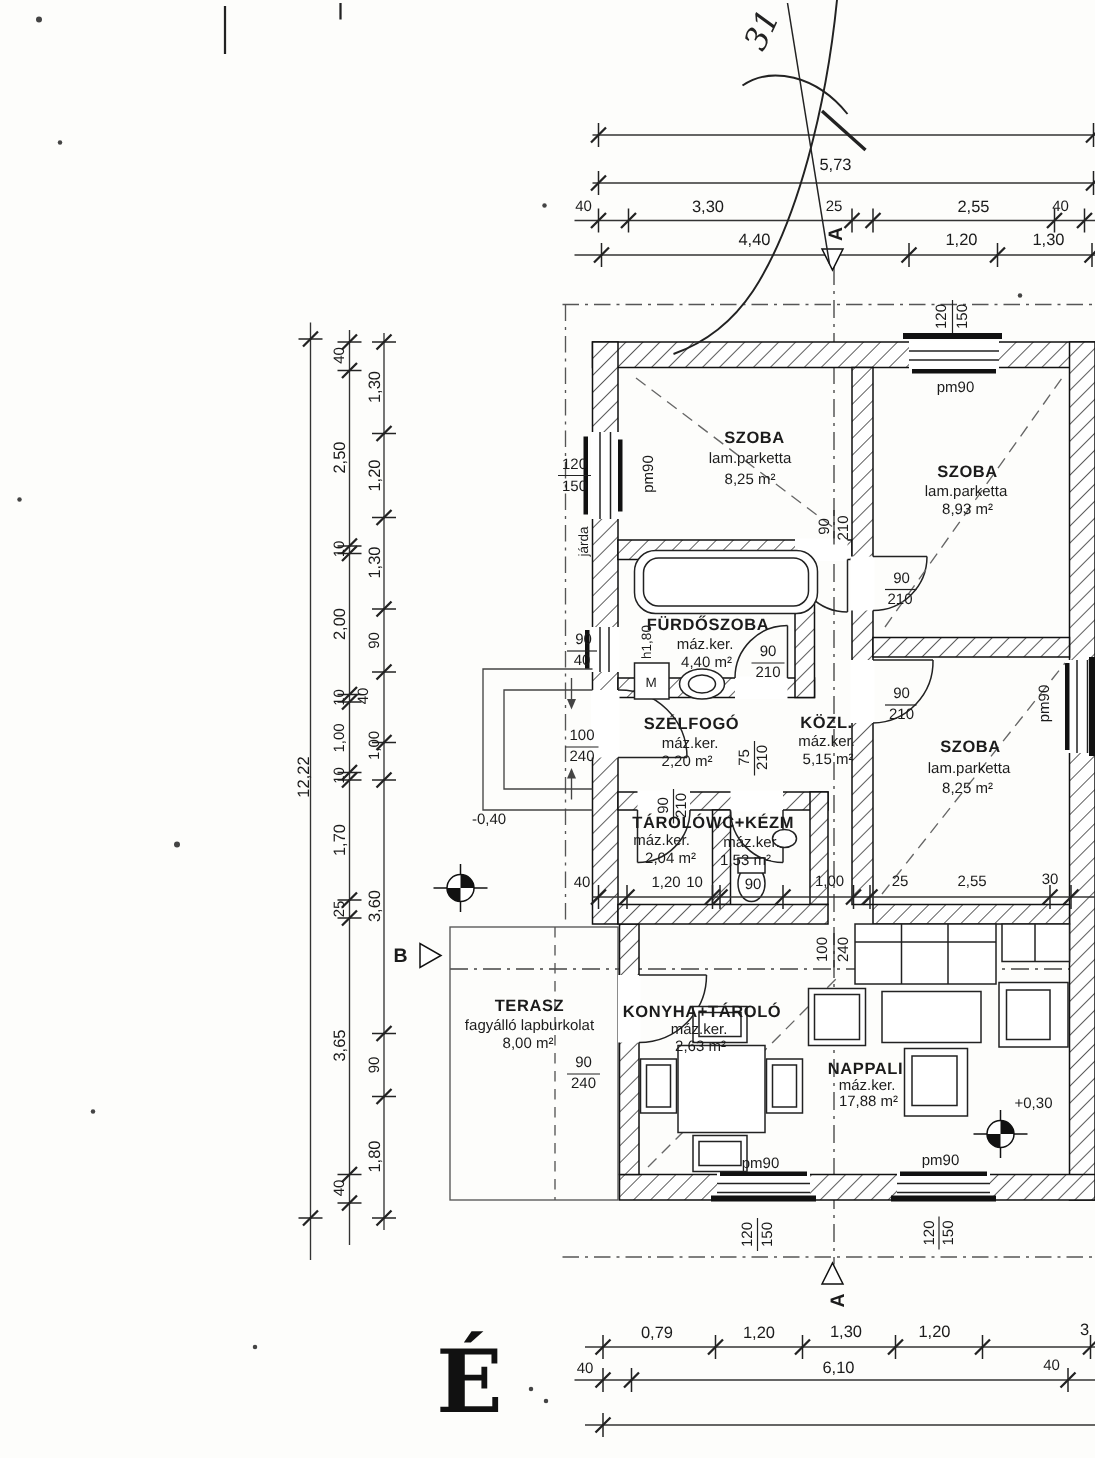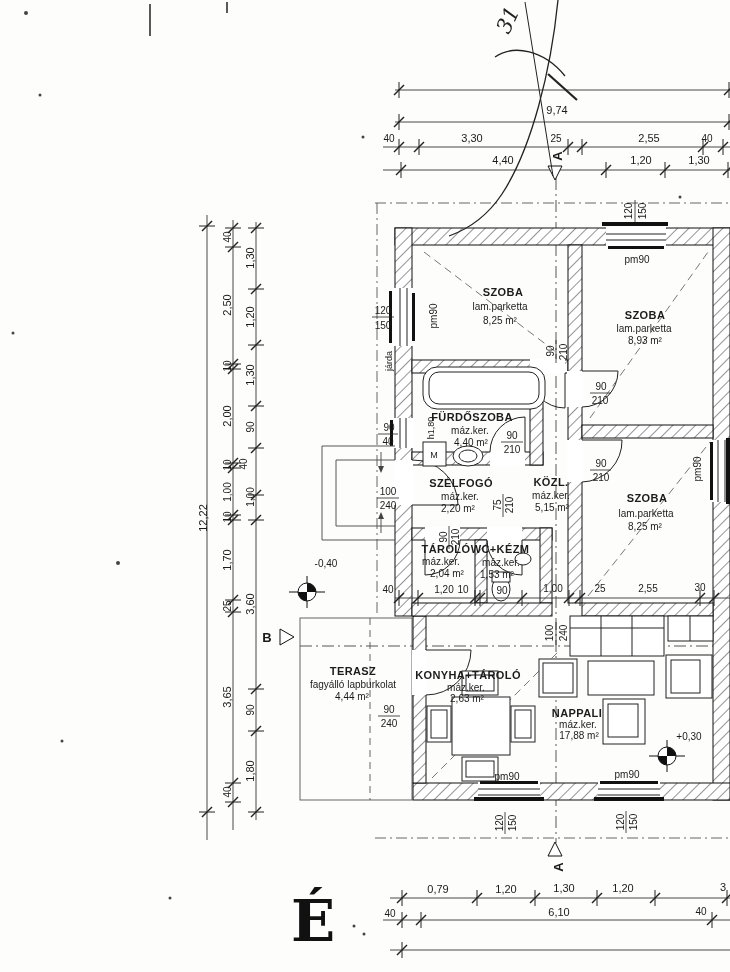--- a/index.html
+++ b/index.html
@@ -348,31 +348,31 @@
 <span class="L rm" style="left:446px;top:549px">TÁROLÓ</span>
 <span class="L s" style="left:441px;top:561px">máz.ker.</span>
 <span class="L s" style="left:447px;top:573px">2,04 m²</span>
 
 <span class="L rm s" style="left:500px;top:549px">WC+KÉZM</span>
 <span class="L s" style="left:501px;top:562px">máz.ker.</span>
 <span class="L s" style="left:497px;top:574px">1,53 m²</span>
 
 <span class="L rm" style="left:353px;top:671px">TERASZ</span>
 <span class="L s" style="left:353px;top:684px">fagyálló lapburkolat</span>
-<span class="L s" style="left:352px;top:696px">4,44 m²</span>
+<span class="L s" style="left:352px;top:696px">8,00 m²</span>
 
 <span class="L rm s" style="left:468px;top:675px">KONYHA+TÁROLÓ</span>
 <span class="L s" style="left:466px;top:687px">máz.ker.</span>
 <span class="L s" style="left:467px;top:698px">2,63 m²</span>
 
 <span class="L rm" style="left:577px;top:713px">NAPPALI</span>
 <span class="L s" style="left:578px;top:724px">máz.ker.</span>
 <span class="L s" style="left:579px;top:735px">17,88 m²</span>
 
-<span class="L" style="left:557px;top:110px">9,74</span>
+<span class="L" style="left:557px;top:110px">5,73</span>
 <span class="L s" style="left:389px;top:138px">40</span>
 <span class="L" style="left:472px;top:138px">3,30</span>
 <span class="L s" style="left:556px;top:138px">25</span>
 <span class="L" style="left:649px;top:138px">2,55</span>
 <span class="L s" style="left:707px;top:138px">40</span>
 <span class="L" style="left:503px;top:160px">4,40</span>
 <span class="L" style="left:641px;top:160px">1,20</span>
 <span class="L" style="left:699px;top:160px">1,30</span>
 
 <span class="L" style="left:438px;top:889px">0,79</span>
@@ -444,21 +444,21 @@
 <span class="L r s" style="left:509px;top:505px">210</span>
 <span class="L s" style="left:388px;top:491px">100</span>
 <span class="L s" style="left:388px;top:505px">240</span>
 <span class="L s" style="left:389px;top:427px">90</span>
 <span class="L s" style="left:388px;top:441px">40</span>
 <span class="L s" style="left:389px;top:709px">90</span>
 <span class="L s" style="left:389px;top:723px">240</span>
 <span class="L r s" style="left:549px;top:633px">100</span>
 <span class="L r s" style="left:563px;top:633px">240</span>
 
-<span class="L s" style="left:326px;top:563px">-0,40</span>
+<span class="L s" style="left:326px;top:547px">-0,40</span>
 <span class="L s" style="left:689px;top:736px">+0,30</span>
 
 <span class="L r sec" style="left:557px;top:156px">A</span>
 <span class="L r sec" style="left:558px;top:867px">A</span>
 <span class="L sec" style="left:267px;top:637px">B</span>
 
 <span class="L north" style="left:313px;top:921px">É</span>
 
 <span class="L r x" style="left:389px;top:361px">járda</span>
 <span class="L r x" style="left:431px;top:428px">h1,80</span>

